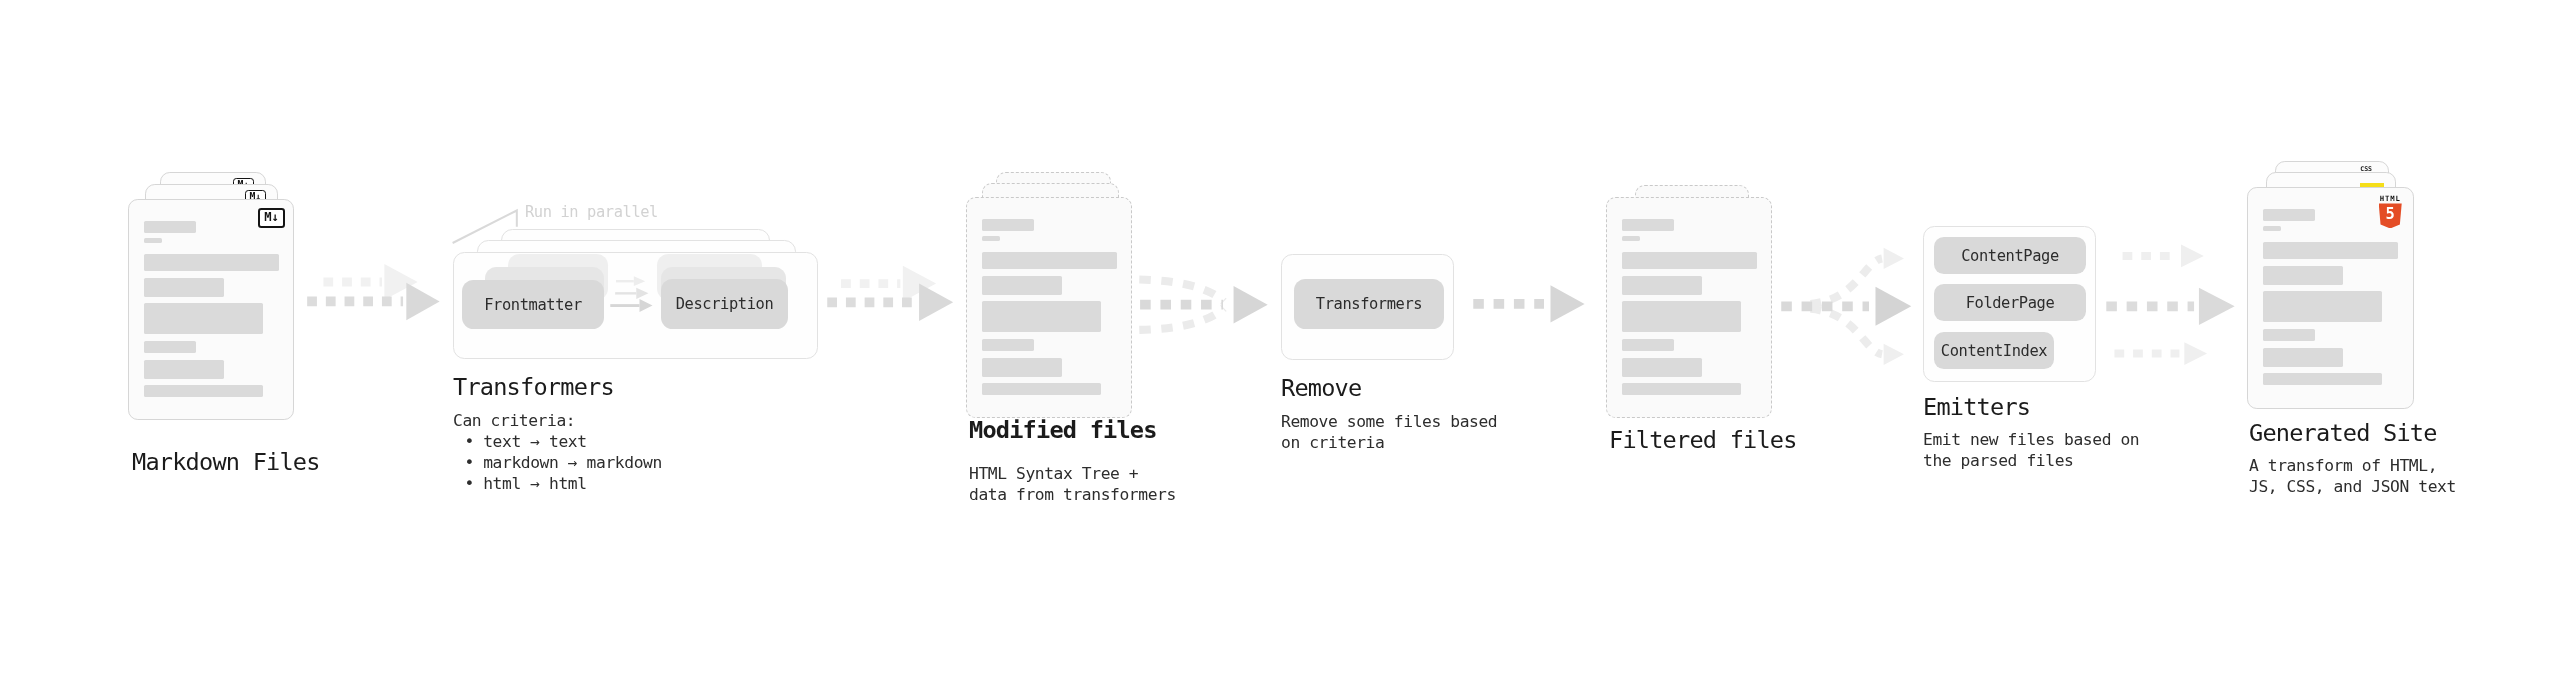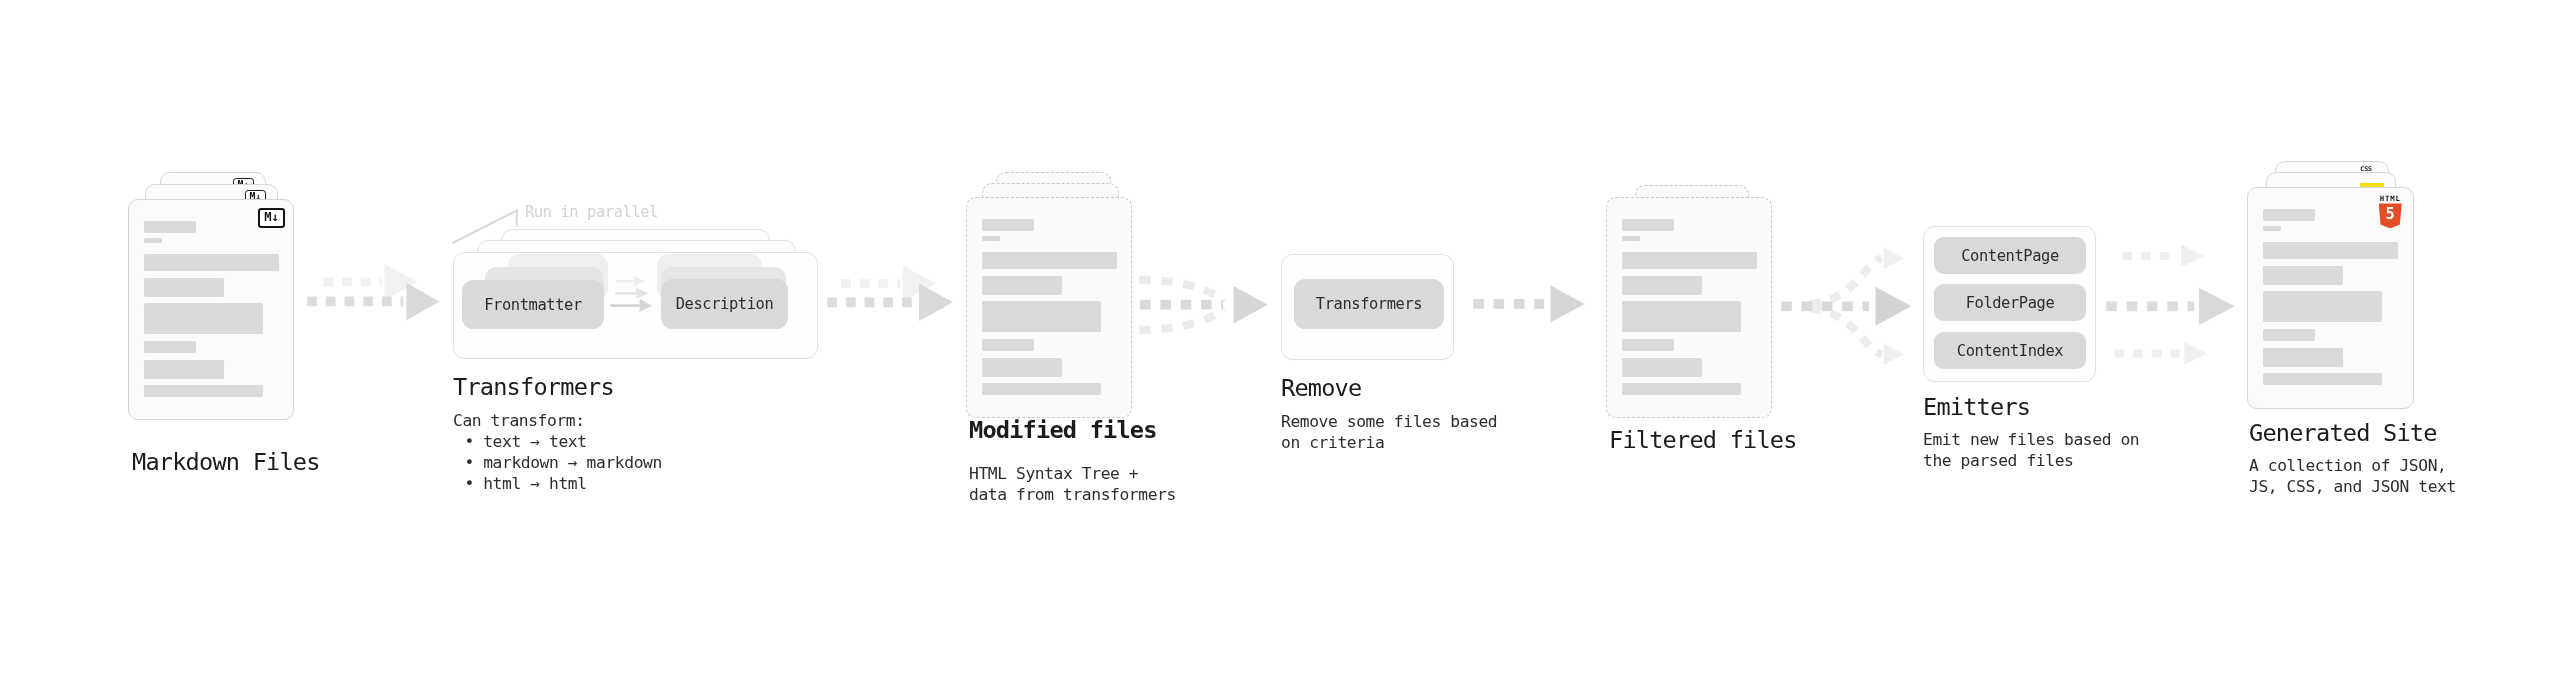--- a/index.html
+++ b/index.html
@@ -127,21 +127,21 @@
     <div class="pill ghost2" style="left:508px;top:254px;width:100px;height:46px;"></div>
     <div class="pill ghost1" style="left:485px;top:267px;width:119px;height:49px;"></div>
     <div class="pill mono" style="left:462px;top:280px;width:142px;height:49px;">Frontmatter</div>
 
     <div class="pill ghost2" style="left:657px;top:254px;width:105px;height:46px;"></div>
     <div class="pill ghost1" style="left:661px;top:267px;width:125px;height:48px;"></div>
     <div class="pill mono" style="left:661px;top:279px;width:127px;height:50px;">Description</div>
 
     <div class="stage-label" style="left:453px;top:375px;">Transformers</div>
     <div class="stage-desc" style="left:453px;top:410px;">
-      <div>Can transform:</div>
+      <div>Can criteria:</div>
       <div class="indent">• text → text</div>
       <div class="indent">• markdown → markdown</div>
       <div class="indent">• html → html</div>
     </div>
   </div>
 
   <svg class="layer top" width="2576" height="681" viewBox="0 0 3170 838">
     <g>
         <path d="M758 346 H780" stroke="#ededed" stroke-width="3" fill="none"></path>
         <polygon points="780,340 780,352 794,346" fill="#ededed"></polygon>
@@ -202,21 +202,21 @@
           <div style="width: 119px; height: 12.2px; margin-top: 6.5px; background: rgb(218, 218, 218); border-radius: 1.6px;"></div>
         </div>
     </div>
     <div class="stage-label" style="left:1609px;top:428px;">Filtered files</div>
   </div>
 
   <div>
     <div class="tbox" style="left:1923px;top:226px;width:173px;height:156px;"></div>
     <div class="pill mono" style="left:1934px;top:237px;width:152px;height:37px;border-radius:9.8px;">ContentPage</div>
     <div class="pill mono" style="left:1934px;top:284px;width:152px;height:37px;border-radius:9.8px;">FolderPage</div>
-    <div class="pill mono" style="left:1934px;top:332px;width:152px;height:37px;border-radius:9.8px;">ContentIndex</div>
+    <div class="pill mono" style="left:1934px;top:332px;width:120px;height:37px;border-radius:9.8px;">ContentIndex</div>
     <div class="stage-label" style="left:1923px;top:395px;">Emitters</div>
     <div class="stage-desc" style="left:1923px;top:429px;">
       <div>Emit new files based on</div>
       <div>the parsed files</div>
     </div>
   </div>
 
   <div>
     <div class="card backsheet" style="left:2275px;top:161px;width:114px;height:52px;">
       <div class="css-badge">
@@ -238,19 +238,19 @@
           <div style="width: 135px; height: 17px; margin-top: 10.6px; background: rgb(218, 218, 218); border-radius: 1.6px;"></div>
           <div style="width: 80px; height: 18.7px; margin-top: 7.3px; background: rgb(218, 218, 218); border-radius: 1.6px;"></div>
           <div style="width: 119px; height: 31px; margin-top: 6.5px; background: rgb(218, 218, 218); border-radius: 1.6px;"></div>
           <div style="width: 52px; height: 12.2px; margin-top: 6.5px; background: rgb(218, 218, 218); border-radius: 1.6px;"></div>
           <div style="width: 80px; height: 18.7px; margin-top: 7.3px; background: rgb(218, 218, 218); border-radius: 1.6px;"></div>
           <div style="width: 119px; height: 12.2px; margin-top: 6.5px; background: rgb(218, 218, 218); border-radius: 1.6px;"></div>
         </div>
     </div>
     <div class="stage-label" style="left:2249px;top:421px;">Generated Site</div>
     <div class="stage-desc" style="left:2249px;top:455px;">
-      <div>A collection of JSON,</div>
+      <div>A transform of HTML,</div>
       <div>JS, CSS, and JSON text</div>
     </div>
   </div>
 
 </div>
 
 
 </body></html>

